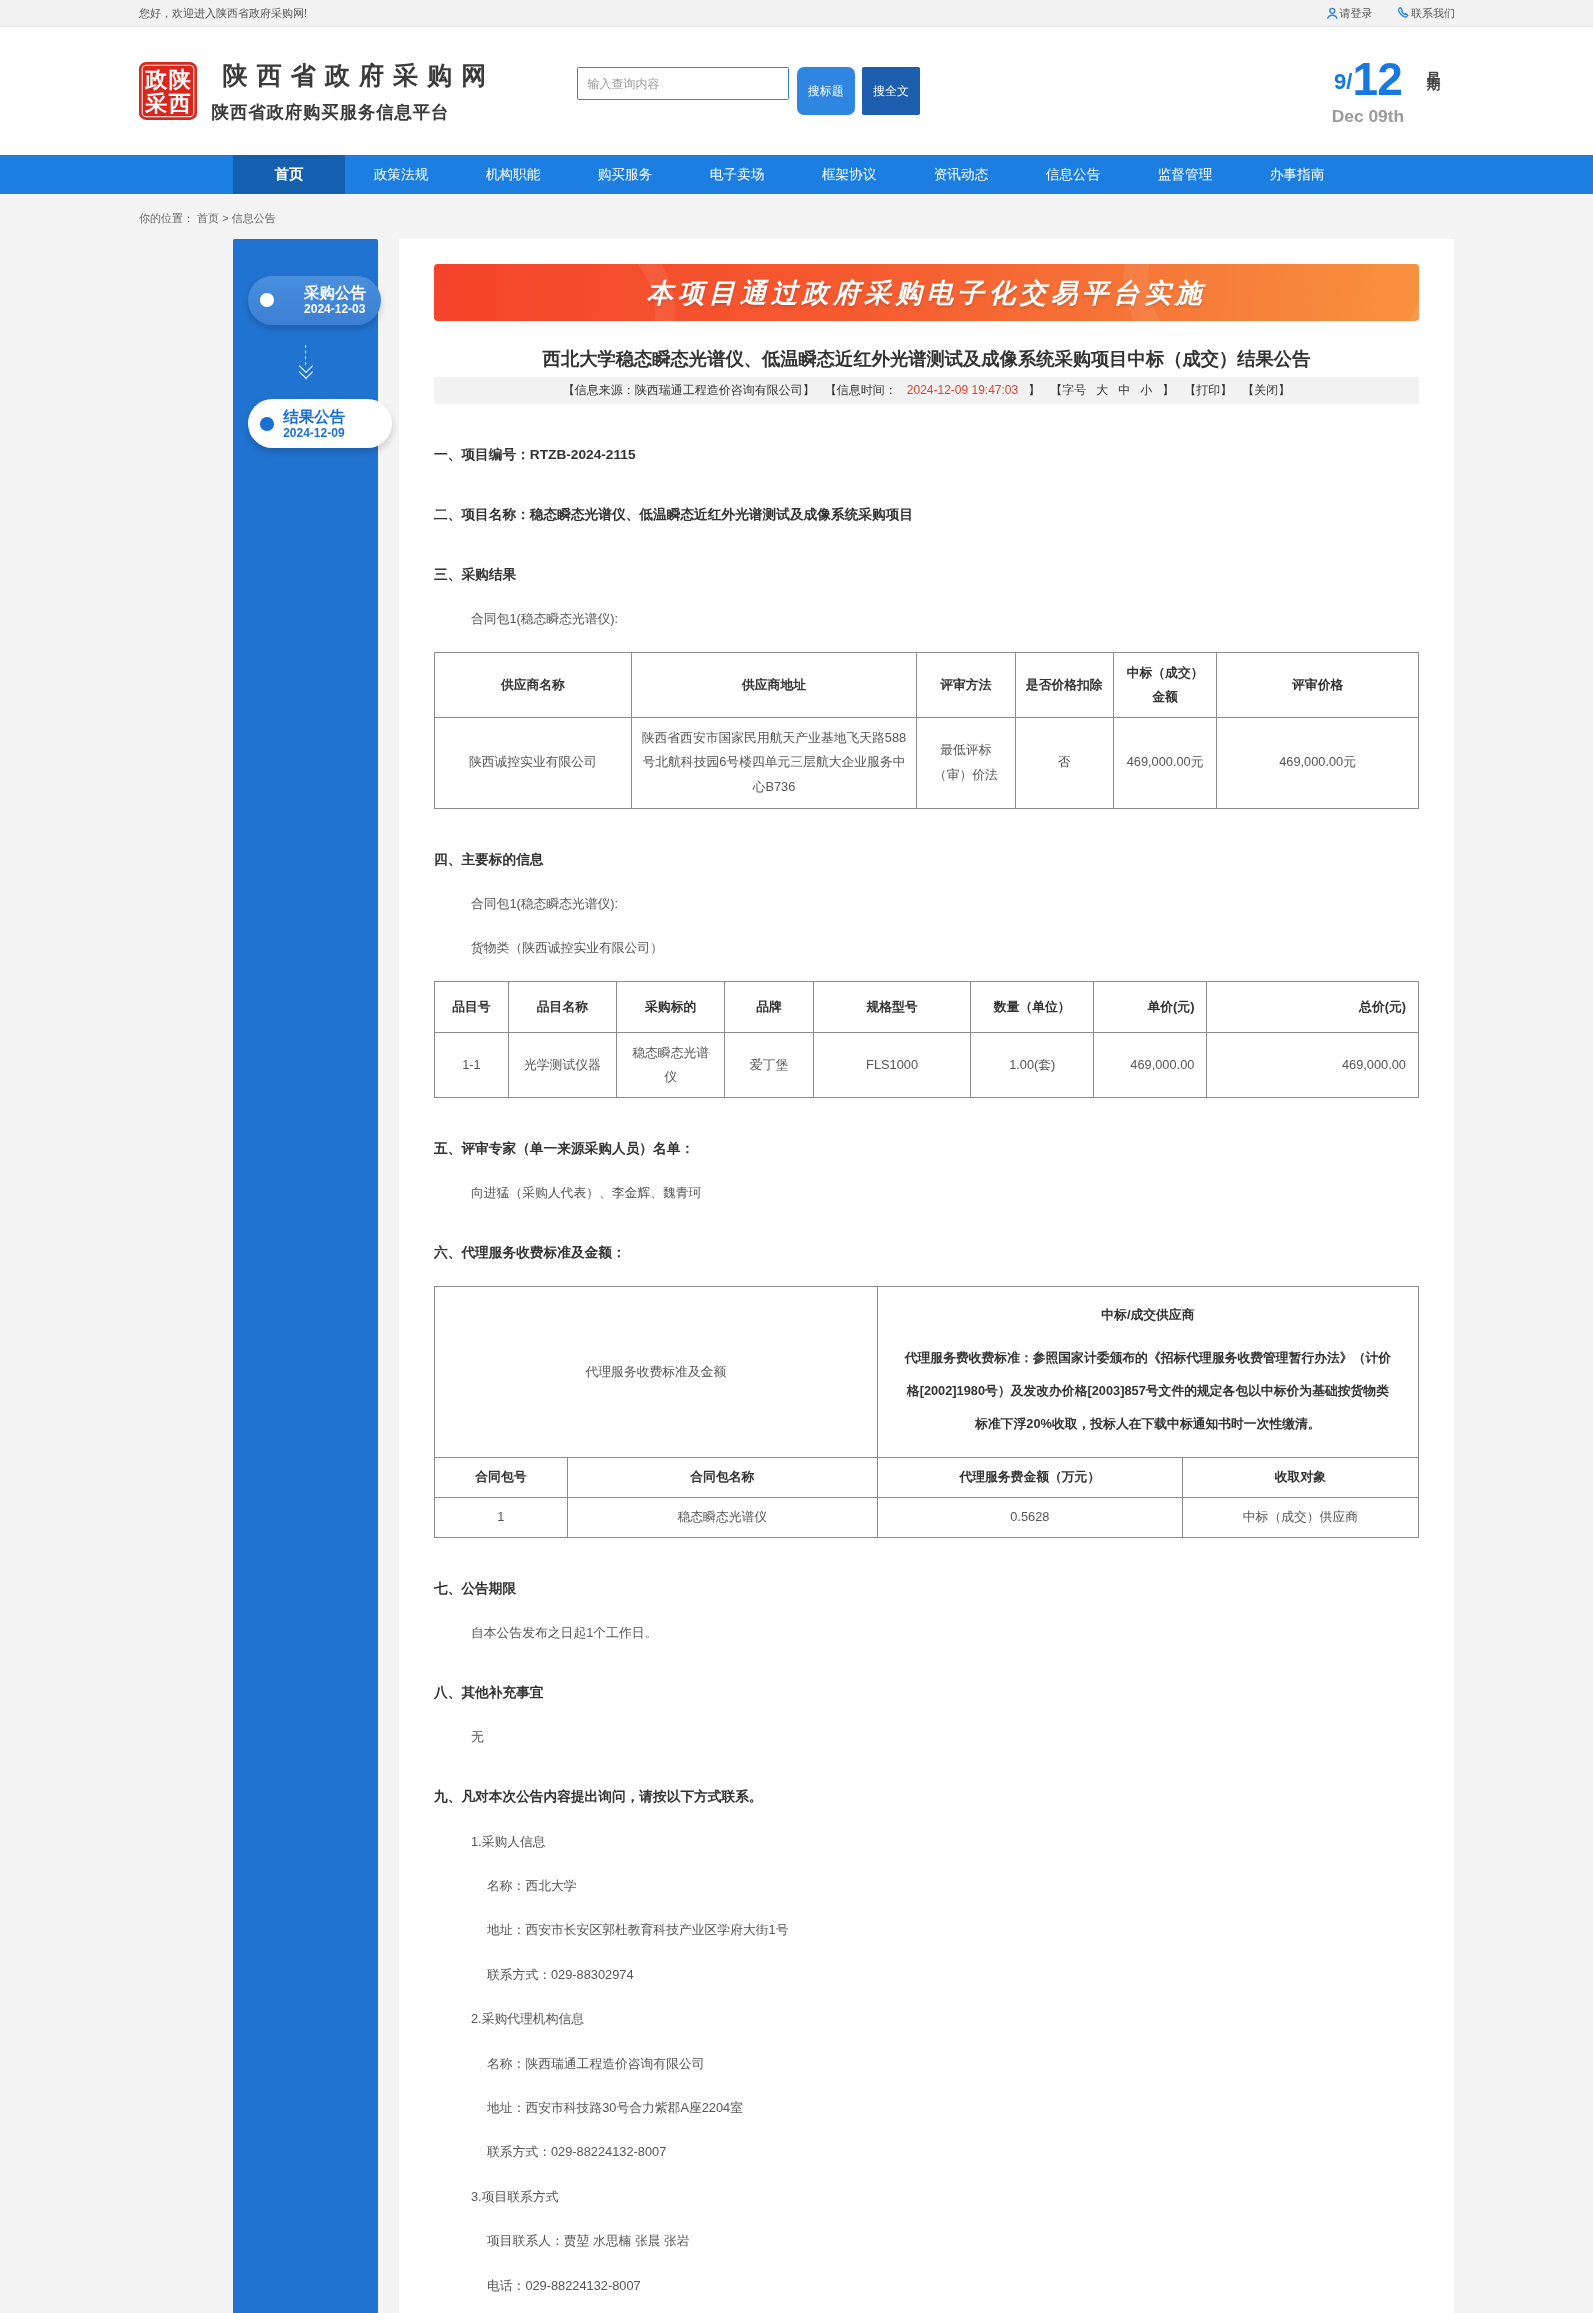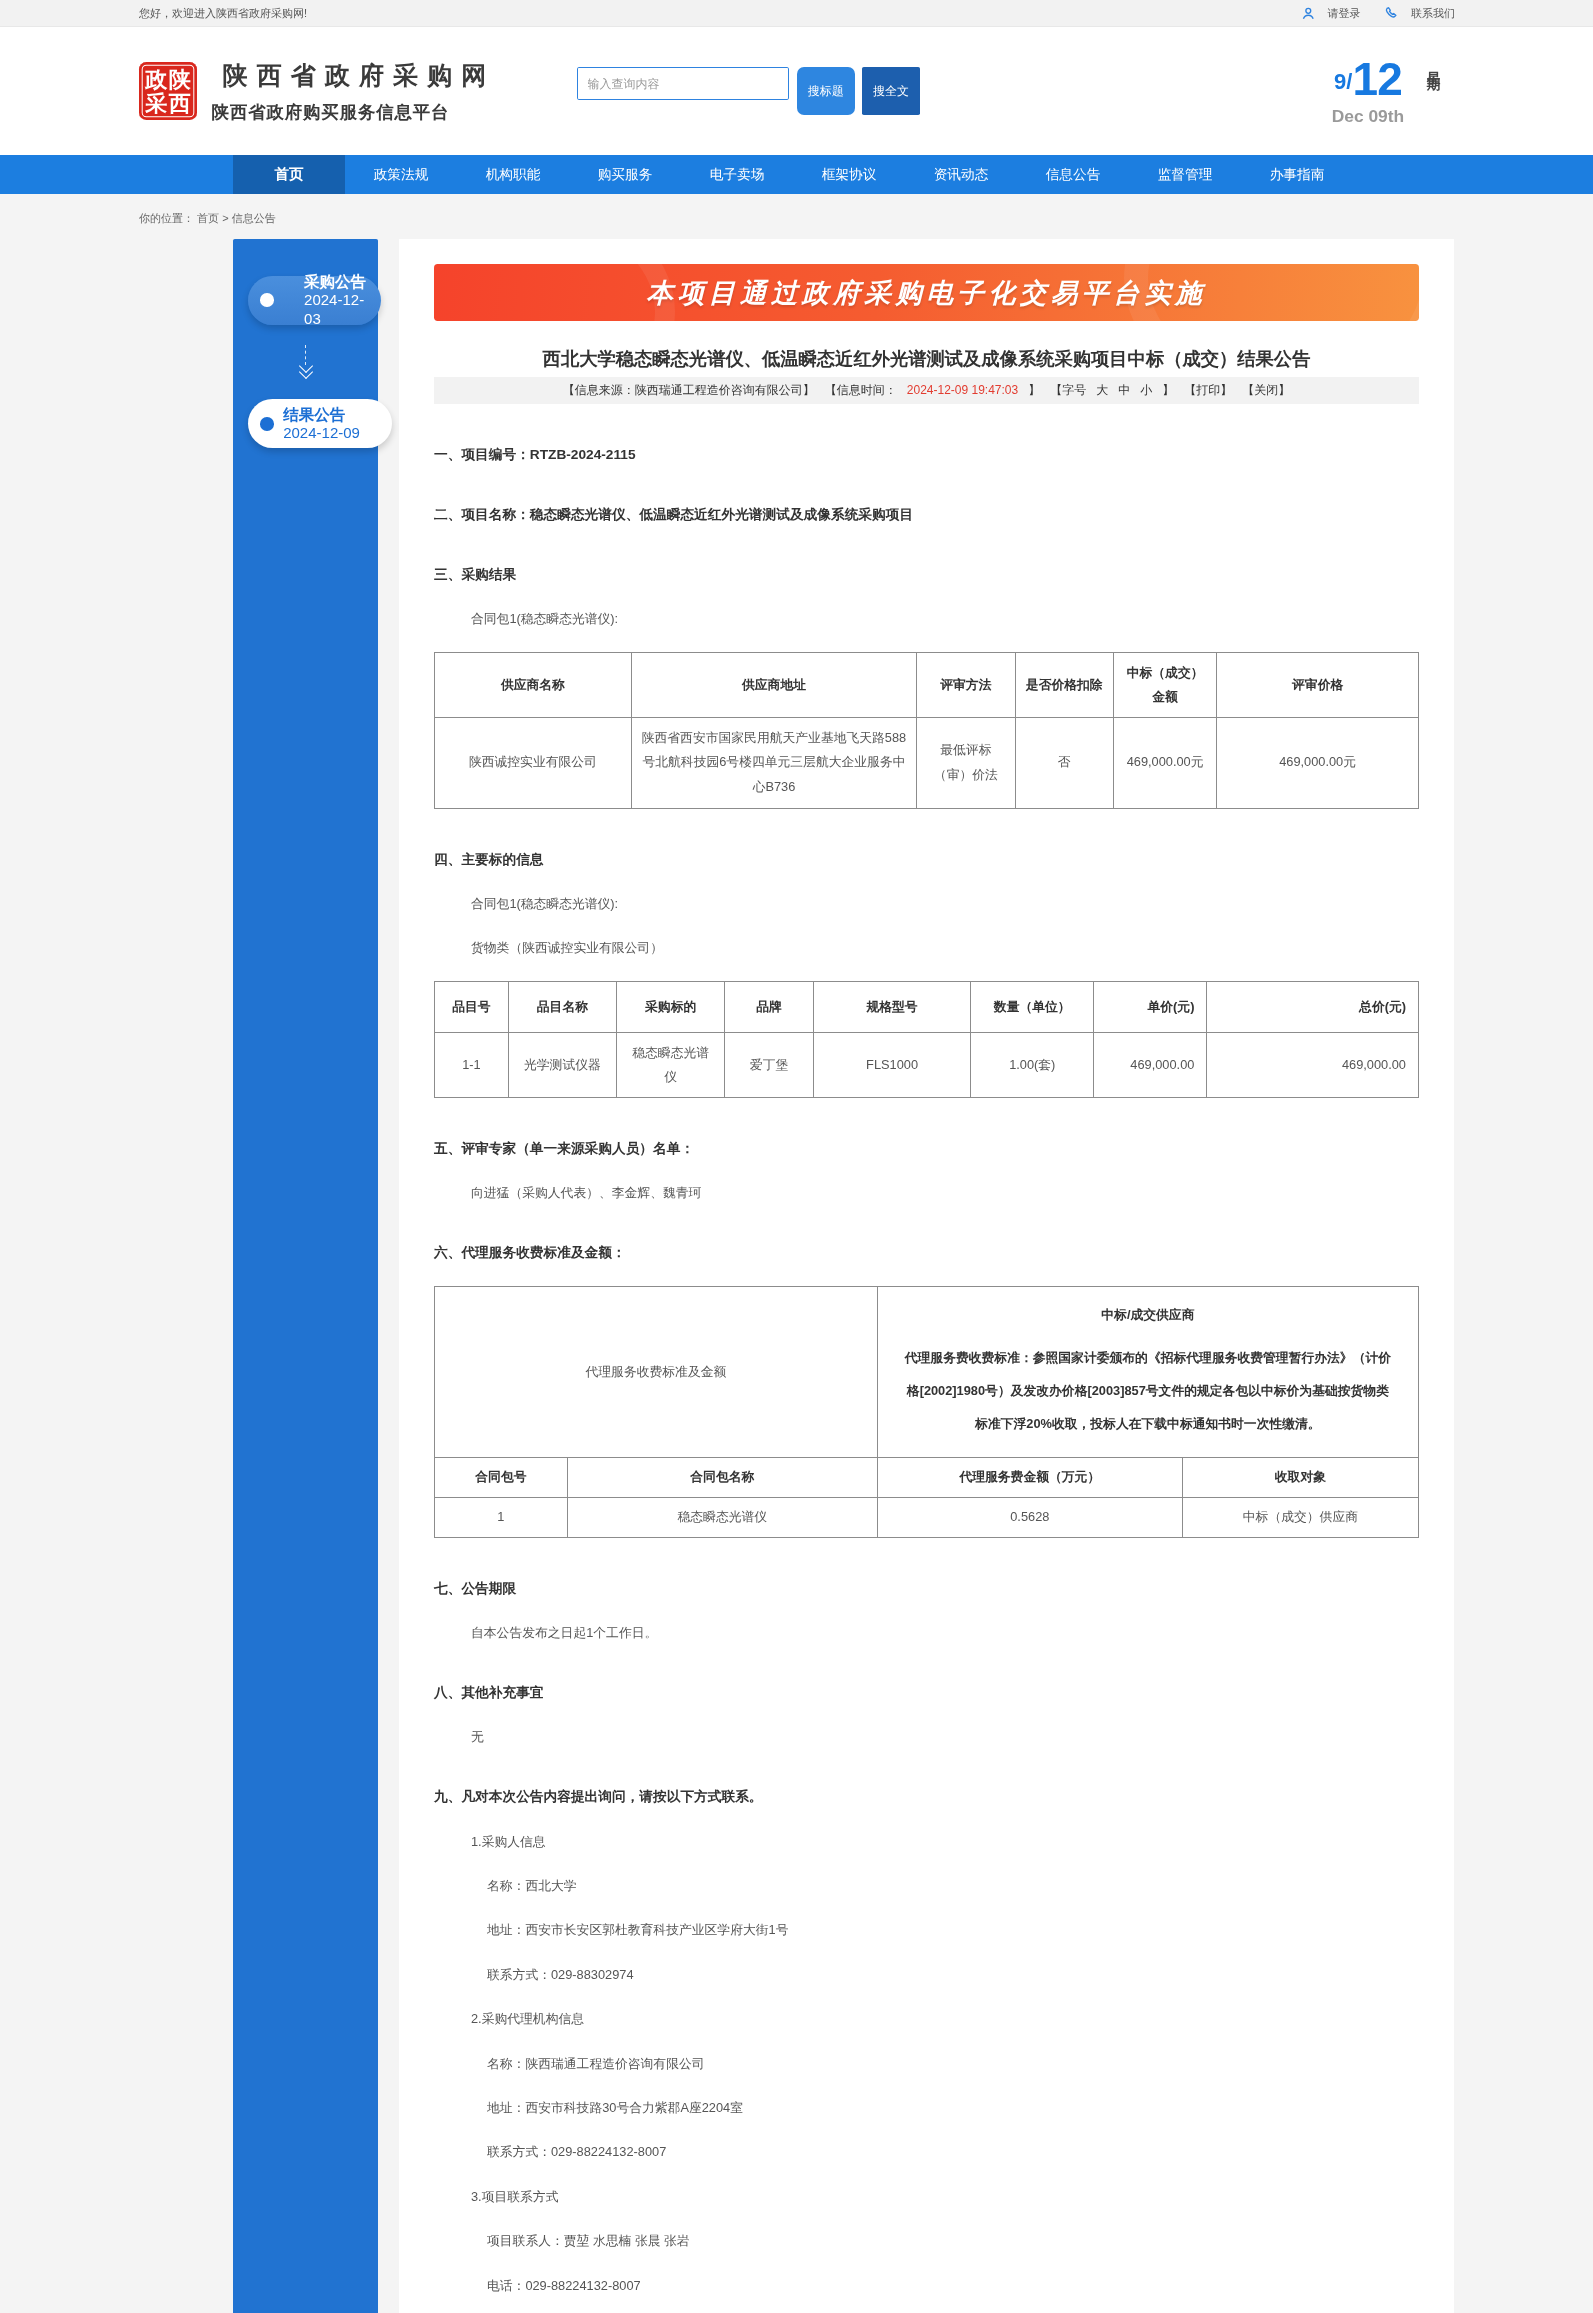--- a/index.html
+++ b/index.html
@@ -8,21 +8,21 @@
     font-family:"Liberation Sans","DejaVu Sans",sans-serif;
     background:#f4f4f4;
     color:#333;
   }
   a { text-decoration:none; color:inherit; }
 
   
   .topbar { background:#f2f2f2; border-bottom:0.9px solid #e8e8e8; height:27.4px; }
   .topbar-inner { width:1316px; margin:0 auto; height:27.4px; display:flex; align-items:center; justify-content:space-between; font-size:11px; color:#555; }
   .topbar-right { display:flex; align-items:center; gap:24px; }
-  .topbar-link { display:flex; align-items:center; gap:12px; cursor:pointer; color:#555; }
+  .topbar-link { display:flex; align-items:center; gap:0; cursor:pointer; color:#555; }
   .topbar-link svg { display:block; }
 
   
   .header { background:#ffffff; height:128px; }
   .header-inner { width:1316px; margin:0 auto; height:128px; display:flex; align-items:center; }
   .logo-box { width:58px; height:58px; background:#d9271d; border-radius:7.3px; display:grid; grid-template-columns:1fr 1fr; box-shadow:inset 0 0 0 2.7px #d9271d, inset 0 0 0 3.7px #fff; padding:5.5px; }
   .logo-box span { color:#fff; font-size:22px; font-weight:bold; line-height:24px; text-align:center; }
   .brand { margin-left:14.6px; }
   .brand-title { font-size:25px; font-weight:bold; color:#3a3a3a; letter-spacing:9.1px;padding-left:11px; }
   .brand-sub { font-size:17.4px; font-weight:bold; color:#3a3a3a; margin-top:7.3px; letter-spacing:0.9px; }
@@ -50,21 +50,21 @@
   
   .crumb-bar { width:1316px; margin:0 auto; padding:16.4px 0 12.8px 0; font-size:11px; color:#666; }
   .crumb-bar a { cursor:pointer; }
 
   
   .content { width:1316px; margin:0 auto; display:flex; align-items:stretch; padding-bottom:27.4px; }
   .sidebar { margin-left:94px; width:145px; background:#2173d1; border-radius:1.8px; padding-top:37px; flex-shrink:0; }
   .step-pill { width:133px; height:49px; border-radius:25.6px; display:flex; align-items:center; padding-left:12.8px; gap:9.1px; box-shadow:0 3.7px 7.3px rgba(0,0,0,.18); cursor:pointer; }
   .step-pill .dot { width:13.7px; height:13.7px; border-radius:50%; flex-shrink:0; }
   .step-pill .t1 { font-size:15.5px; font-weight:bold; line-height:1.25; }
-  .step-pill .t2 { font-size:15px; font-weight:normal; line-height:1.25; }
+  .step-pill .t2 { font-size:12px; font-weight:bold; line-height:1.25; }
   .pill-blue { background:linear-gradient(180deg,#4a8fdd,#3a7fd2); margin-left:14.6px;gap:30px; }
   .pill-blue .dot { background:#fff; }
   .pill-blue .t1, .pill-blue .t2 { color:#fff; }
   .pill-white { background:#fff; margin-left:14.6px; width:144px; }
   .pill-white .dot { background:#1c6fd4; }
   .pill-white .t1, .pill-white .t2 { color:#1c6fd4; }
   .timeline-arrow { display:flex; flex-direction:column; align-items:center; margin:20px 0 22px 0; }
   .dash-line { height:20px; border-left:1.8px dashed rgba(255,255,255,.85); }
   .chev { width:10px; height:10px; border-right:1.8px solid #fff; border-bottom:1.8px solid #fff; transform:rotate(45deg); margin-top:-3.7px; }
 

